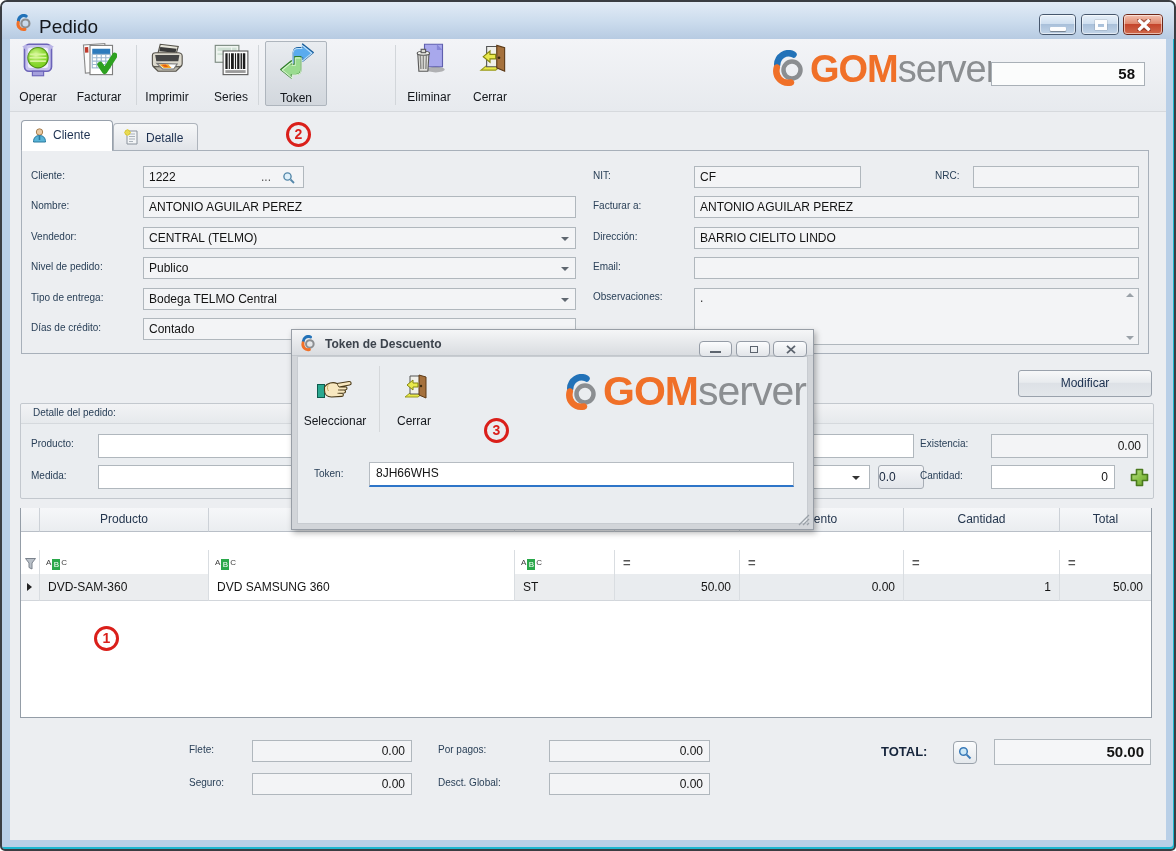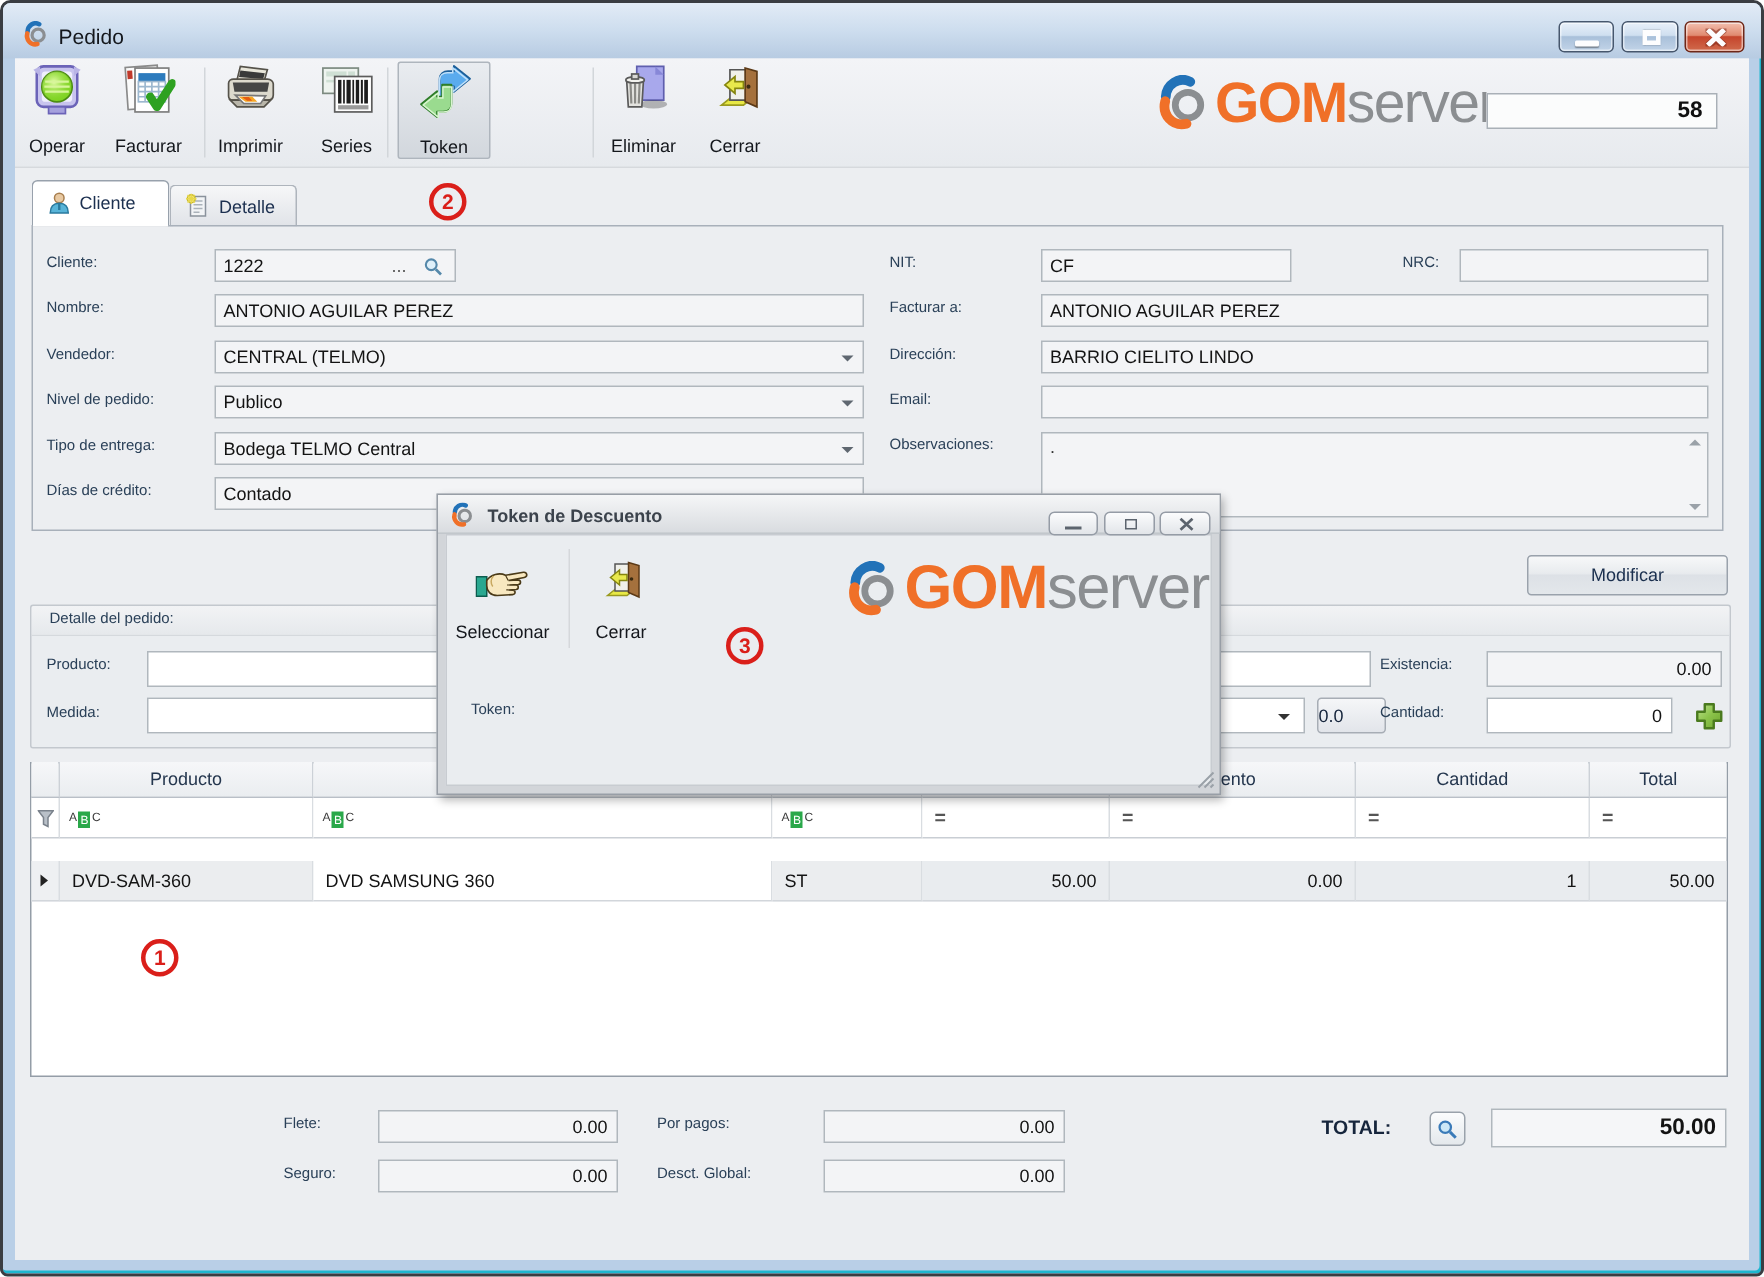--- a/index.html
+++ b/index.html
@@ -6,21 +6,21 @@
 html,body { width:1176px; height:851px; background:#fff; font-family:"Liberation Sans",sans-serif; overflow:hidden; }
 .abs { position:absolute; }
 #win { position:absolute; left:0; top:0; width:1176px; height:851px;
   border:2px solid #3a3d42; border-radius:7px 7px 5px 5px;
   background:#b9cfe7; overflow:hidden;
   box-shadow: inset -1px -2px 0 #1db6cf;
 }
 #titlebar { position:absolute; left:0; top:0; right:0; height:37px;
   background:linear-gradient(#e2ebf6 0%, #cdddee 50%, #b7cbe2 100%);
 }
-#title-txt { position:absolute; left:37px; top:14px; font-size:14px; color:#14171c; }
+#title-txt { position:absolute; left:37px; top:14px; font-size:19px; color:#14171c; }
 #client { position:absolute; left:8px; top:37px; right:8px; bottom:9px; background:#eceef1; }
 .lbl { position:absolute; font-size:10px; color:#2a4058; white-space:nowrap; }
 .fld { position:absolute; background:#f3f4f6; border:1px solid #b0b7bd; font-size:12px; color:#131313; line-height:20px; padding-left:5px; white-space:nowrap; overflow:hidden; }
 .fldw { background:#fff; }
 .num { text-align:right; padding-right:6px; padding-left:0; }
 .redcirc { position:absolute; width:25px; height:25px; border:3px solid #da1f1a; border-radius:50%; color:#da1f1a; font-weight:bold; font-size:14px; text-align:center; line-height:19px; }
 .darr { position:absolute; width:0; height:0; border-left:4px solid transparent; border-right:4px solid transparent; border-top:4px solid #5f6770; }
 
 .wbtn { position:absolute; top:12px; height:21px; border-radius:4px; border:1px solid #47576d; }
 .wbtn .inner { position:absolute; inset:0; border-radius:3px; box-shadow:inset 0 0 0 1px rgba(255,255,255,.55); }
@@ -31,21 +31,21 @@
   background:linear-gradient(#f3f4f7, #e7eaee); border-bottom:1px solid #d6d9dd; }
 .tbtn { position:absolute; top:2px; width:62px; height:70px; text-align:center; }
 .tbtn .cap { position:absolute; left:-6px; right:-6px; top:49px; font-size:12px; color:#14171c; }
 .tbtn svg { position:absolute; left:13px; top:1px; width:36px; height:36px; }
 .tsep { position:absolute; top:6px; width:1px; height:60px; background:#d2d6da; }
 #tb-token { height:65px; background:linear-gradient(#e9ecf0,#d2d7dd); border:1px solid #aeb5bd; border-radius:2px; }
 
 .tab { position:absolute; font-size:12px; color:#1c3050; }
 
 .gh { position:absolute; top:469px; height:24px; background:linear-gradient(#f6f7f9,#eaedf0); border-right:1px solid #ccd1d7; border-bottom:1px solid #b9bfc7; font-size:12px; color:#24364e; text-align:center; line-height:23px; }
-.gf { position:absolute; top:493px; height:27px; background:#fff; border-right:1px solid #d9dde1; border-bottom:1px solid #c9ced4; }
+.gf { position:absolute; top:511px; height:27px; background:#fff; border-right:1px solid #d9dde1; border-bottom:1px solid #c9ced4; }
 .gd { position:absolute; top:520px; height:27px; background:#ebedef; border-right:1px solid #d9dde1; border-bottom:1px solid #d2d6db; font-size:12px; color:#141414; line-height:26px; padding-left:8px; white-space:nowrap; overflow:hidden;margin-top:15px; }
 .gdn { text-align:right; padding-right:8px; padding-left:0; background:#e9ecef; }
 .abc { font-size:8px; color:#3a3a3a; padding:8px 0 0 6px; letter-spacing:0; line-height:10px; }
 .abc b { display:inline-block; background:#2aa84a; color:#fff; font-weight:normal; width:8px; height:11px; text-align:center; line-height:11px; vertical-align:-2px; margin:0 1px; }
 .eq::before { content:"="; position:absolute; left:8px; top:5px; font-size:13px; font-weight:bold; color:#555; }
 .dbtn { position:absolute; top:11px; height:16px; border:1px solid #959ca6; border-radius:4px; background:linear-gradient(#fbfcfd,#e2e5e9); }
 </style>
 </head>
 <body>
 <div id="win">
@@ -352,18 +352,19 @@
       </svg>
       <div class="abs" style="left:92px;top:84px;width:60px;text-align:center;font-size:12px;color:#14171c">Cerrar</div>
       <div class="redcirc" style="left:192px;top:88px">3</div>
       <svg class="abs" style="left:273px;top:44px" width="34" height="38" viewBox="0 0 34 38">
         <circle cx="20" cy="20" r="8.5" fill="none" stroke="#8b8e91" stroke-width="4.5"></circle>
         <path d="M21.5 4.5 C14 0.5 5.5 6.5 5.2 14.5" fill="none" stroke="#2272b8" stroke-width="6.5" stroke-linecap="round"></path>
         <path d="M4.8 17.5 C2.5 26.5 9.5 34.5 19 32.5" fill="none" stroke="#f07028" stroke-width="6.5" stroke-linecap="round"></path>
       </svg>
       <div class="abs" style="left:311px;top:38px;font-size:41px;letter-spacing:-1px"><span style="color:#f07028;font-weight:bold">GOM</span><span style="color:#8b8e91">server</span></div>
       <div class="lbl" style="left:22px;top:138px">Token:</div>
+      <div class="abs" style="left:77px;top:132px;width:425px;height:25px;background:#fff;border:1px solid #b6bcc2;border-bottom:2px solid #2e75c8;font-size:12px;color:#131313;line-height:21px;padding-left:6px">8JH66WHS</div>
       <svg class="abs" style="right:3px;bottom:3px" width="12" height="12" viewBox="0 0 12 12">
           <path d="M11 1 L1 11 M11 5 L5 11 M11 9 L9 11" stroke="#9aa1a8" stroke-width="1.3"></path>
         </svg>
     </div>
   </div>
 </div>
 
 </body></html>

